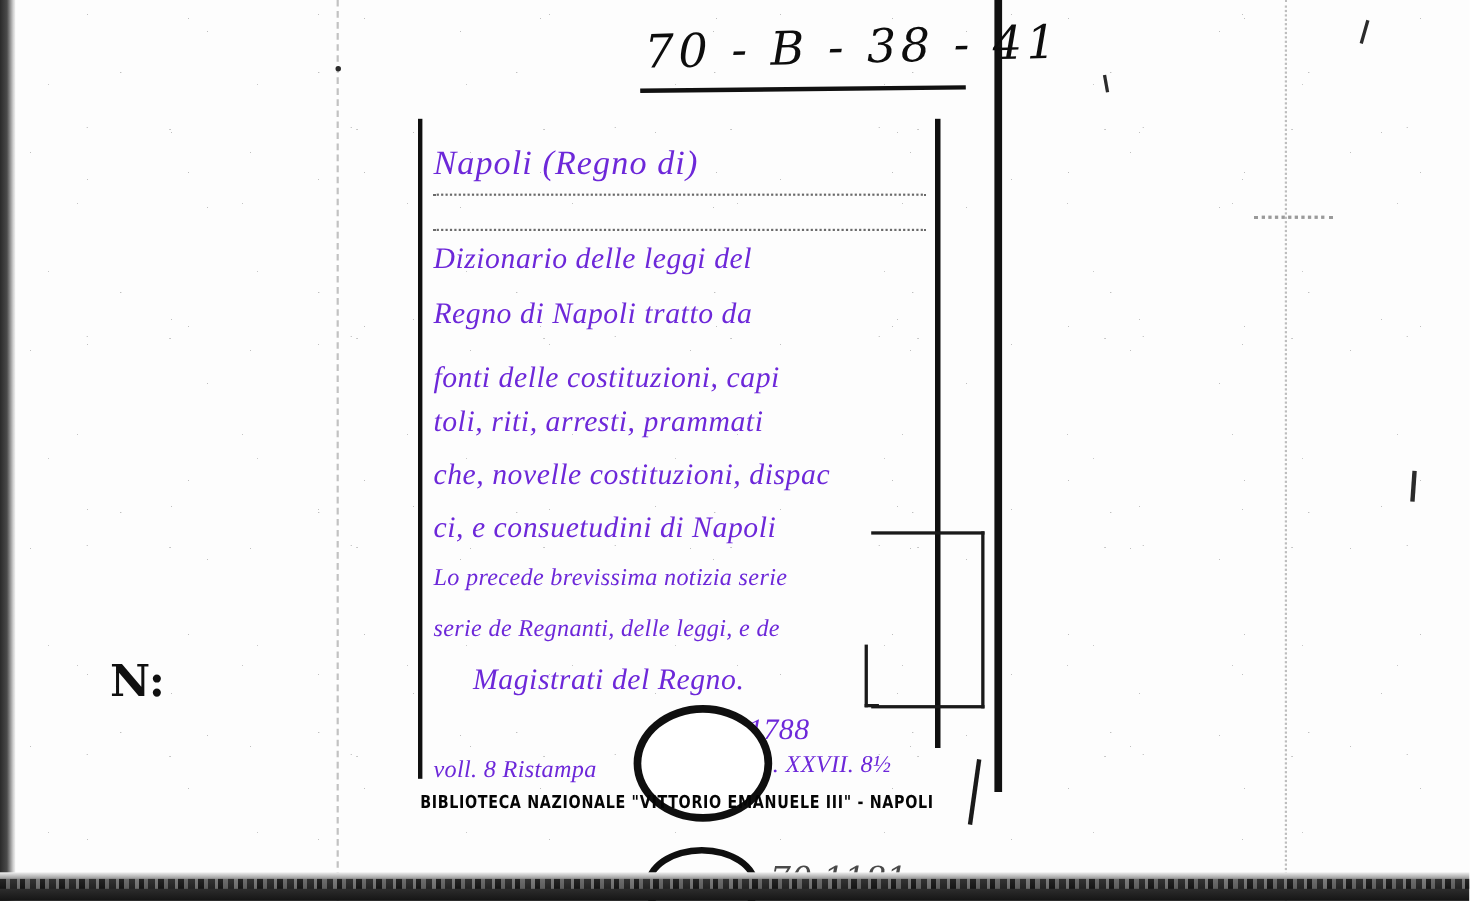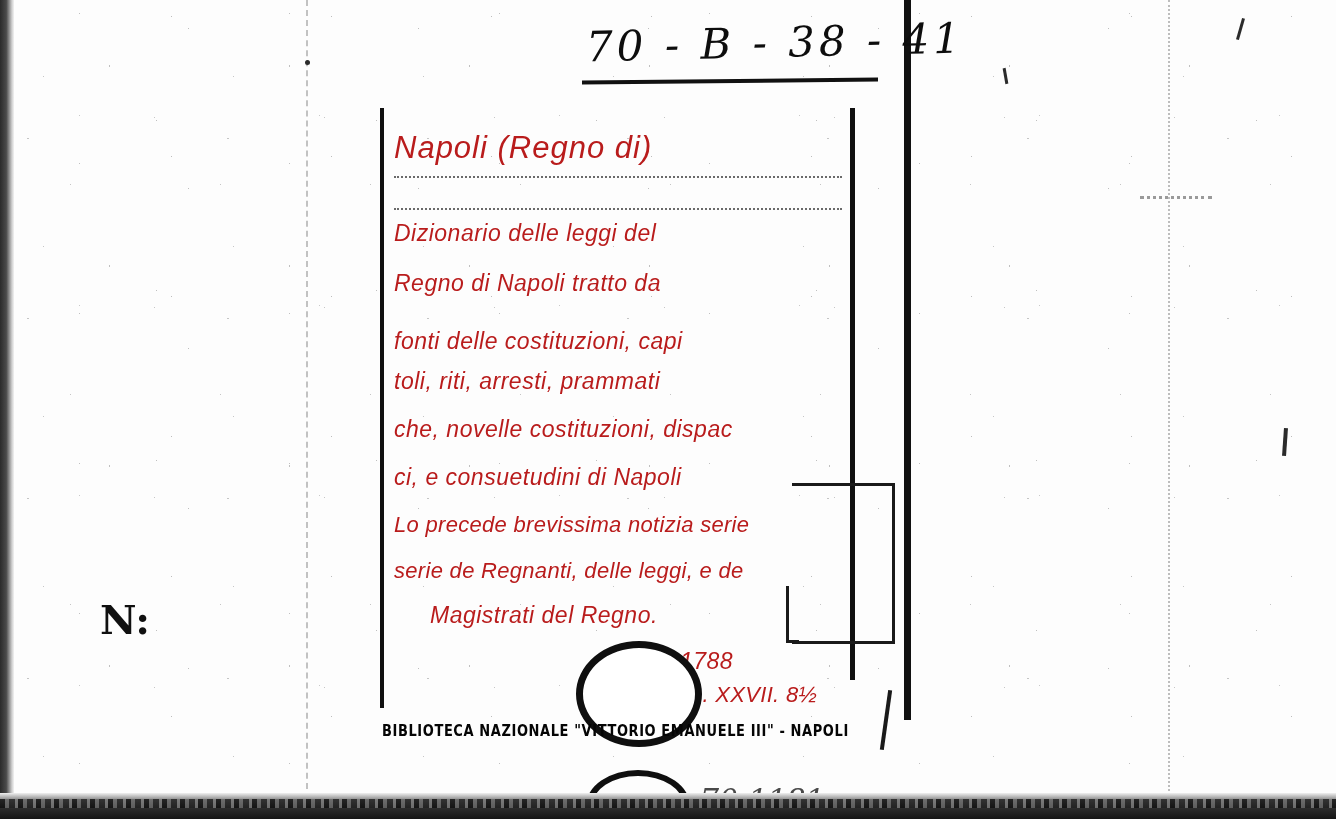--- a/index.html
+++ b/index.html
@@ -150,32 +150,32 @@
     width: 448px;
     height: 0;
     border-top: 2px dotted #3a3a3a;
     opacity: .75;
   }
 
   
   .hw {
     position: absolute;
     left: 14px;
-    font-family: Liberation Sans, sans-serif;
+    font-family: Liberation Serif, serif;
     font-style: italic;
-    color: #b91c1c;
+    color: #6d28d9;
     white-space: nowrap;
   }
   .hw.heading {
     font-size: 31px;
     letter-spacing: 1px;
     top: 22px;
   }
   .hw.body {
-    font-size: 23px;
+    font-size: 27px;
     letter-spacing: 0.5px;
   }
   .hw.small {
     font-size: 22px;
     letter-spacing: 0.3px;
   }
 
   
   .inner-box {
     position: absolute;
@@ -308,20 +308,21 @@
     <div class="hw body" style="top:162px;">Regno di Napoli tratto da</div>
     <div class="hw body" style="top:220px;">fonti delle costituzioni, capi</div>
     <div class="hw body" style="top:260px;">toli, riti, arresti, prammati</div>
     <div class="hw body" style="top:308px;">che, novelle costituzioni, dispac</div>
     <div class="hw body" style="top:356px;">ci, e consuetudini di Napoli</div>
     <div class="hw small" style="top:404px;">Lo precede brevissima notizia serie</div>
     <div class="hw small" style="top:450px;">serie de Regnanti, delle leggi, e de</div>
     <div class="hw body" style="top:494px;margin-left:36px;">Magistrati del Regno.</div>
 
     <div class="hw body" style="top:540px; left:300px;">1788</div>
+    <div class="hw small" style="top:578px;">voll. 8 Ristampa</div>
     <div class="hw small" style="top:574px; left:310px;">L. XXVII. 8½</div>
 
     <div class="inner-box"></div>
     <div class="inner-box2"></div>
   </div>
 
   <div class="stamp-ring"></div>
   <div class="stamp-ring2"></div>
 
   <div class="card-footer">BIBLIOTECA NAZIONALE "VITTORIO EMANUELE III" - NAPOLI</div>

